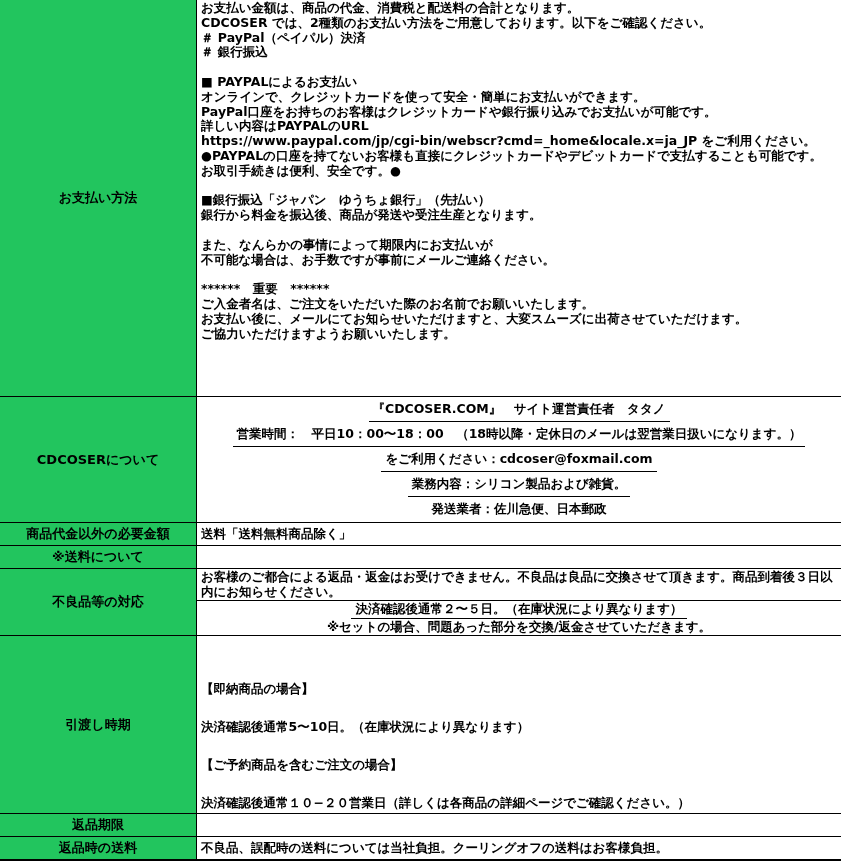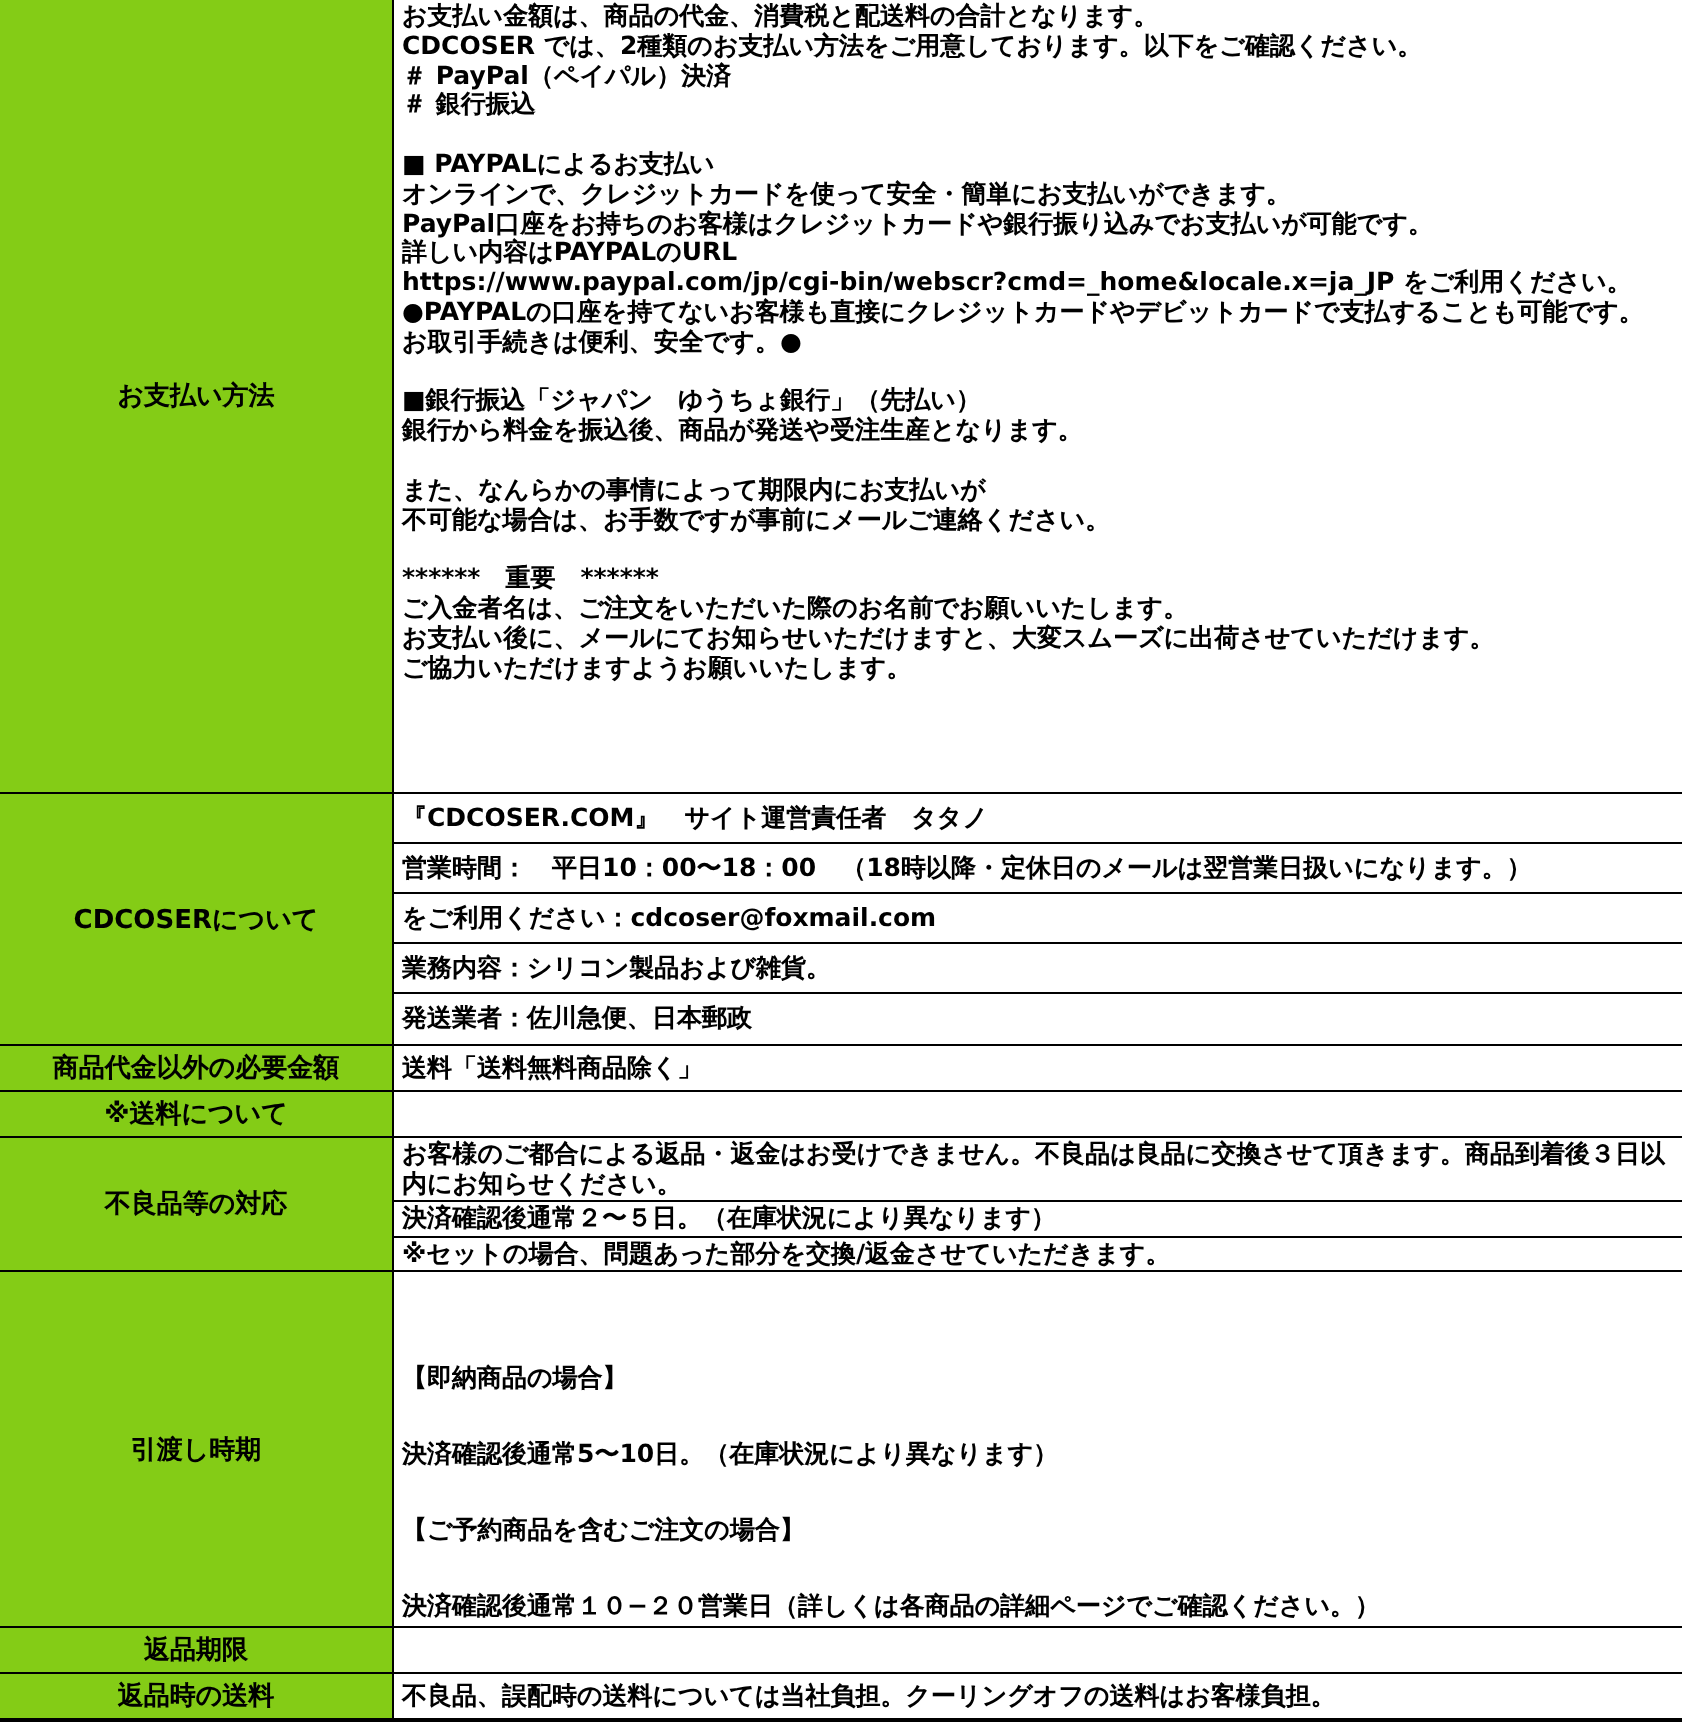--- a/index.html
+++ b/index.html
@@ -21,37 +21,38 @@
     flex:0 0 197px;
     width:197px;
     box-sizing:border-box;
     border-right:1px solid #000;
     display:flex;
     align-items:center;
     justify-content:center;
     text-align:center;
     padding:2px 8px;
     font-size:13px;
-    background:#84cc16;
+    background:#22c55e;
   }
   .content-cell{
     flex:1;
     box-sizing:border-box;
     padding:1px 4px;
     white-space:pre-wrap;
     word-break:break-all;
     line-height:14.8px;
   }
   .content-cell.first-big{min-height:396px;}
   .content-cell.one-line{display:flex;align-items:center;}
   .content-cell.tall-lines{line-height:19px;padding-top:3px;min-height:130px;margin-top:40px;}
   .sub-rows{
     flex:1;
     display:flex;
     flex-direction:column;
+    align-items:center;
   }
   .sub-row{
     box-sizing:border-box;
     border-bottom:1px solid #000;
     padding:1px 4px;
     display:flex;
     align-items:center;
     white-space:pre-wrap;
     word-break:break-all;
     line-height:14.5px;

